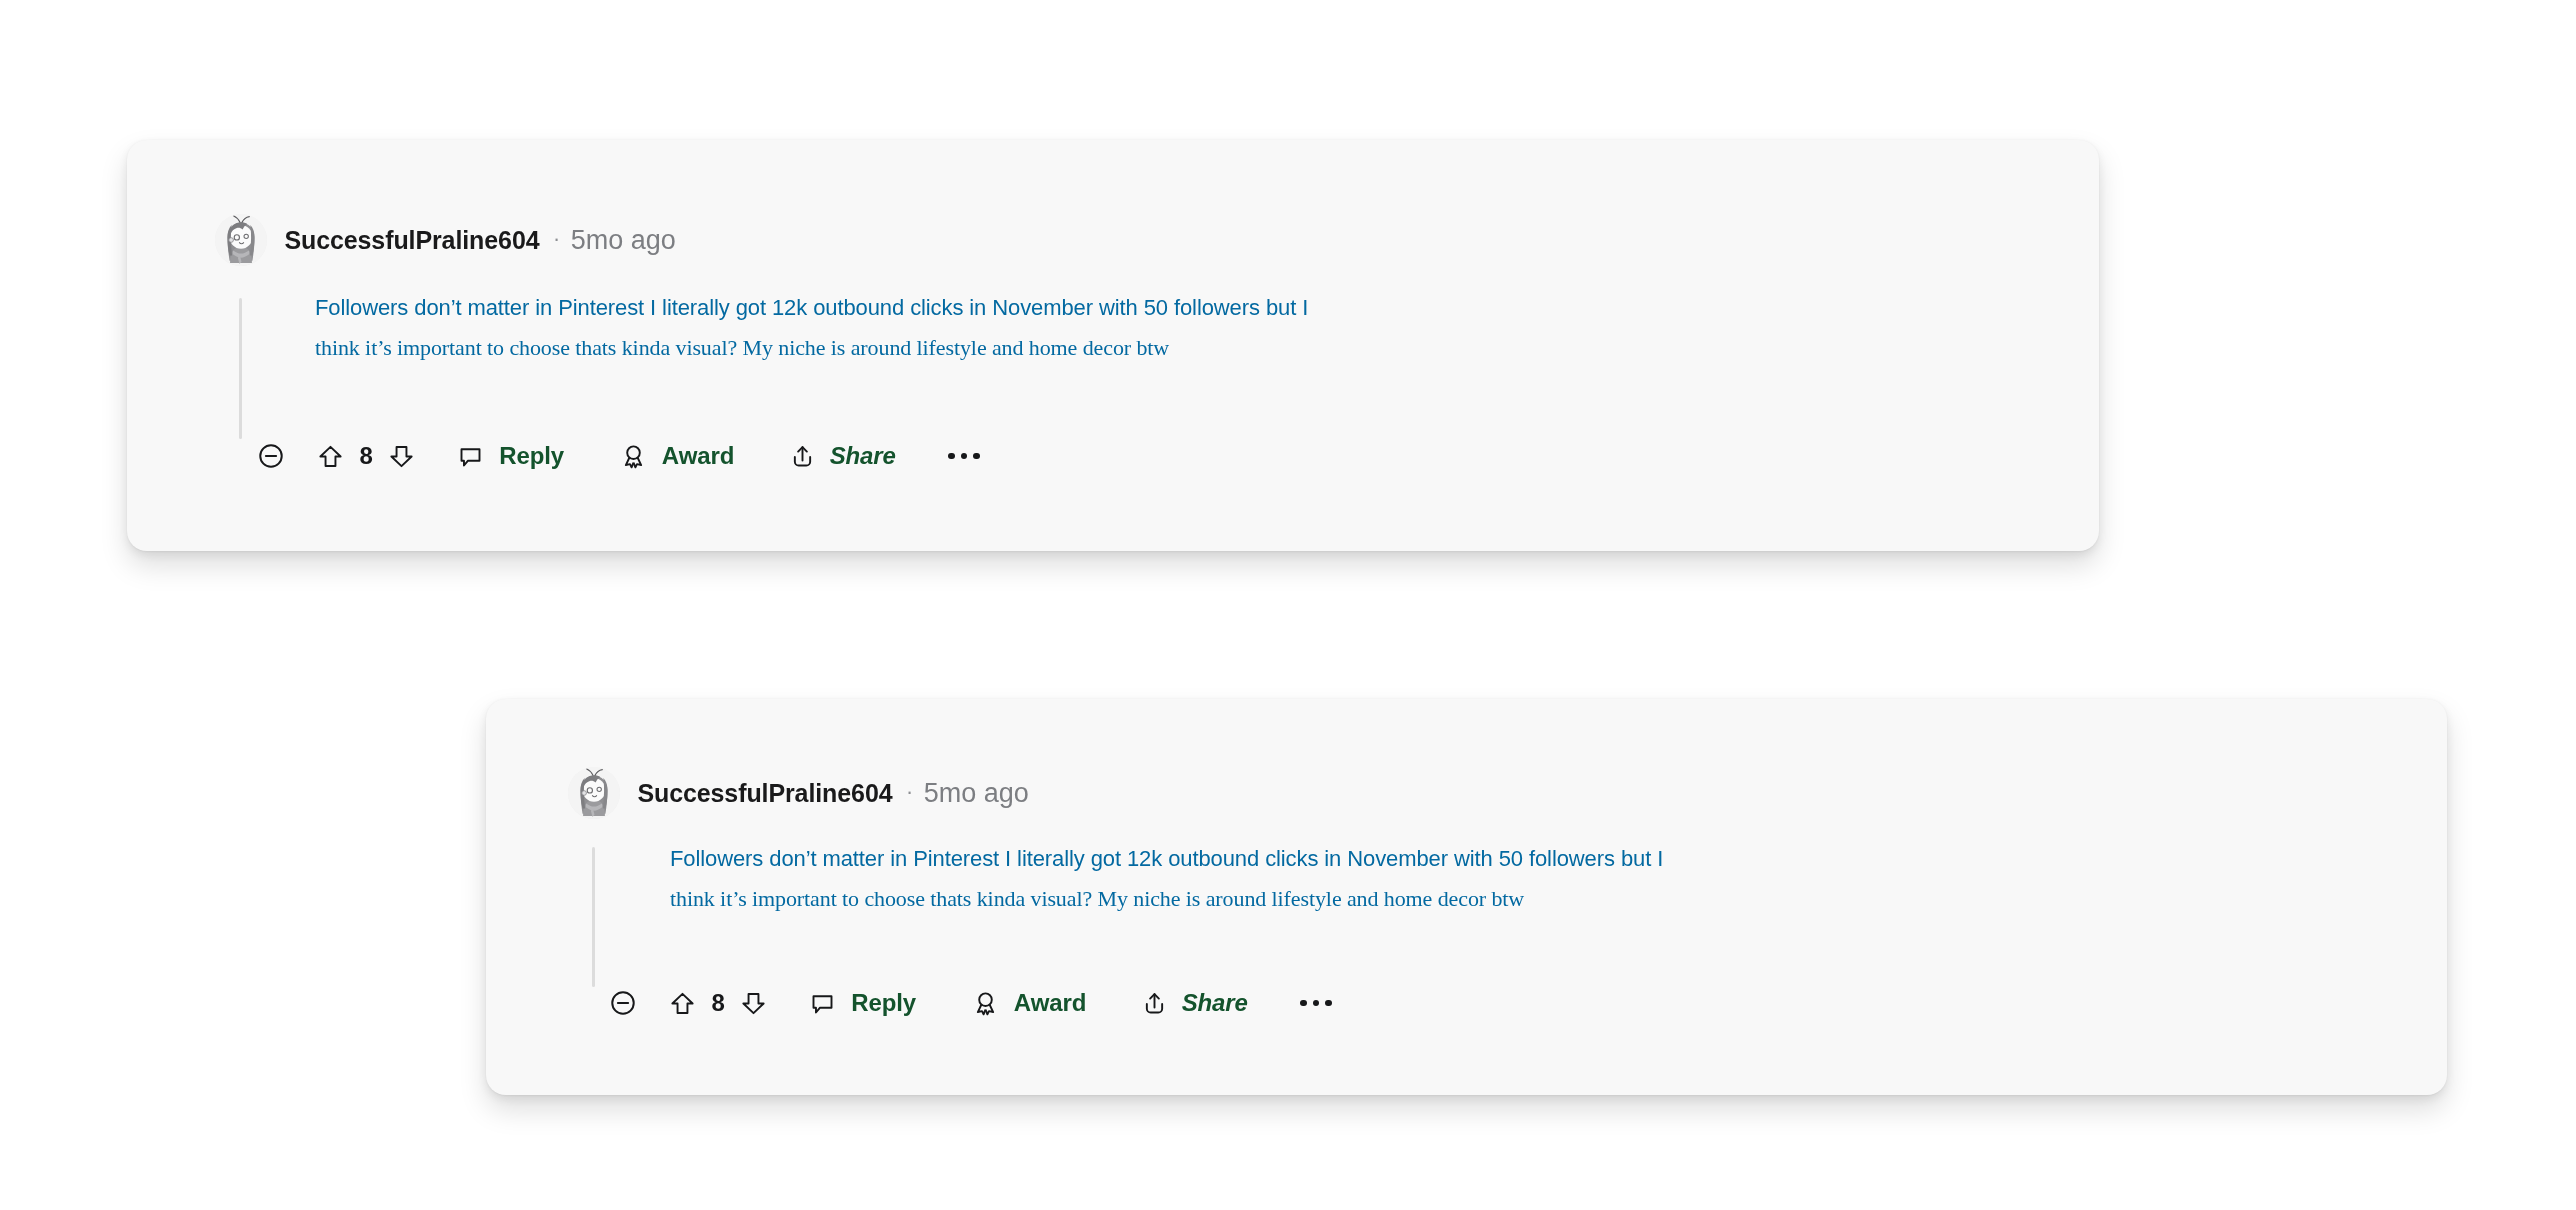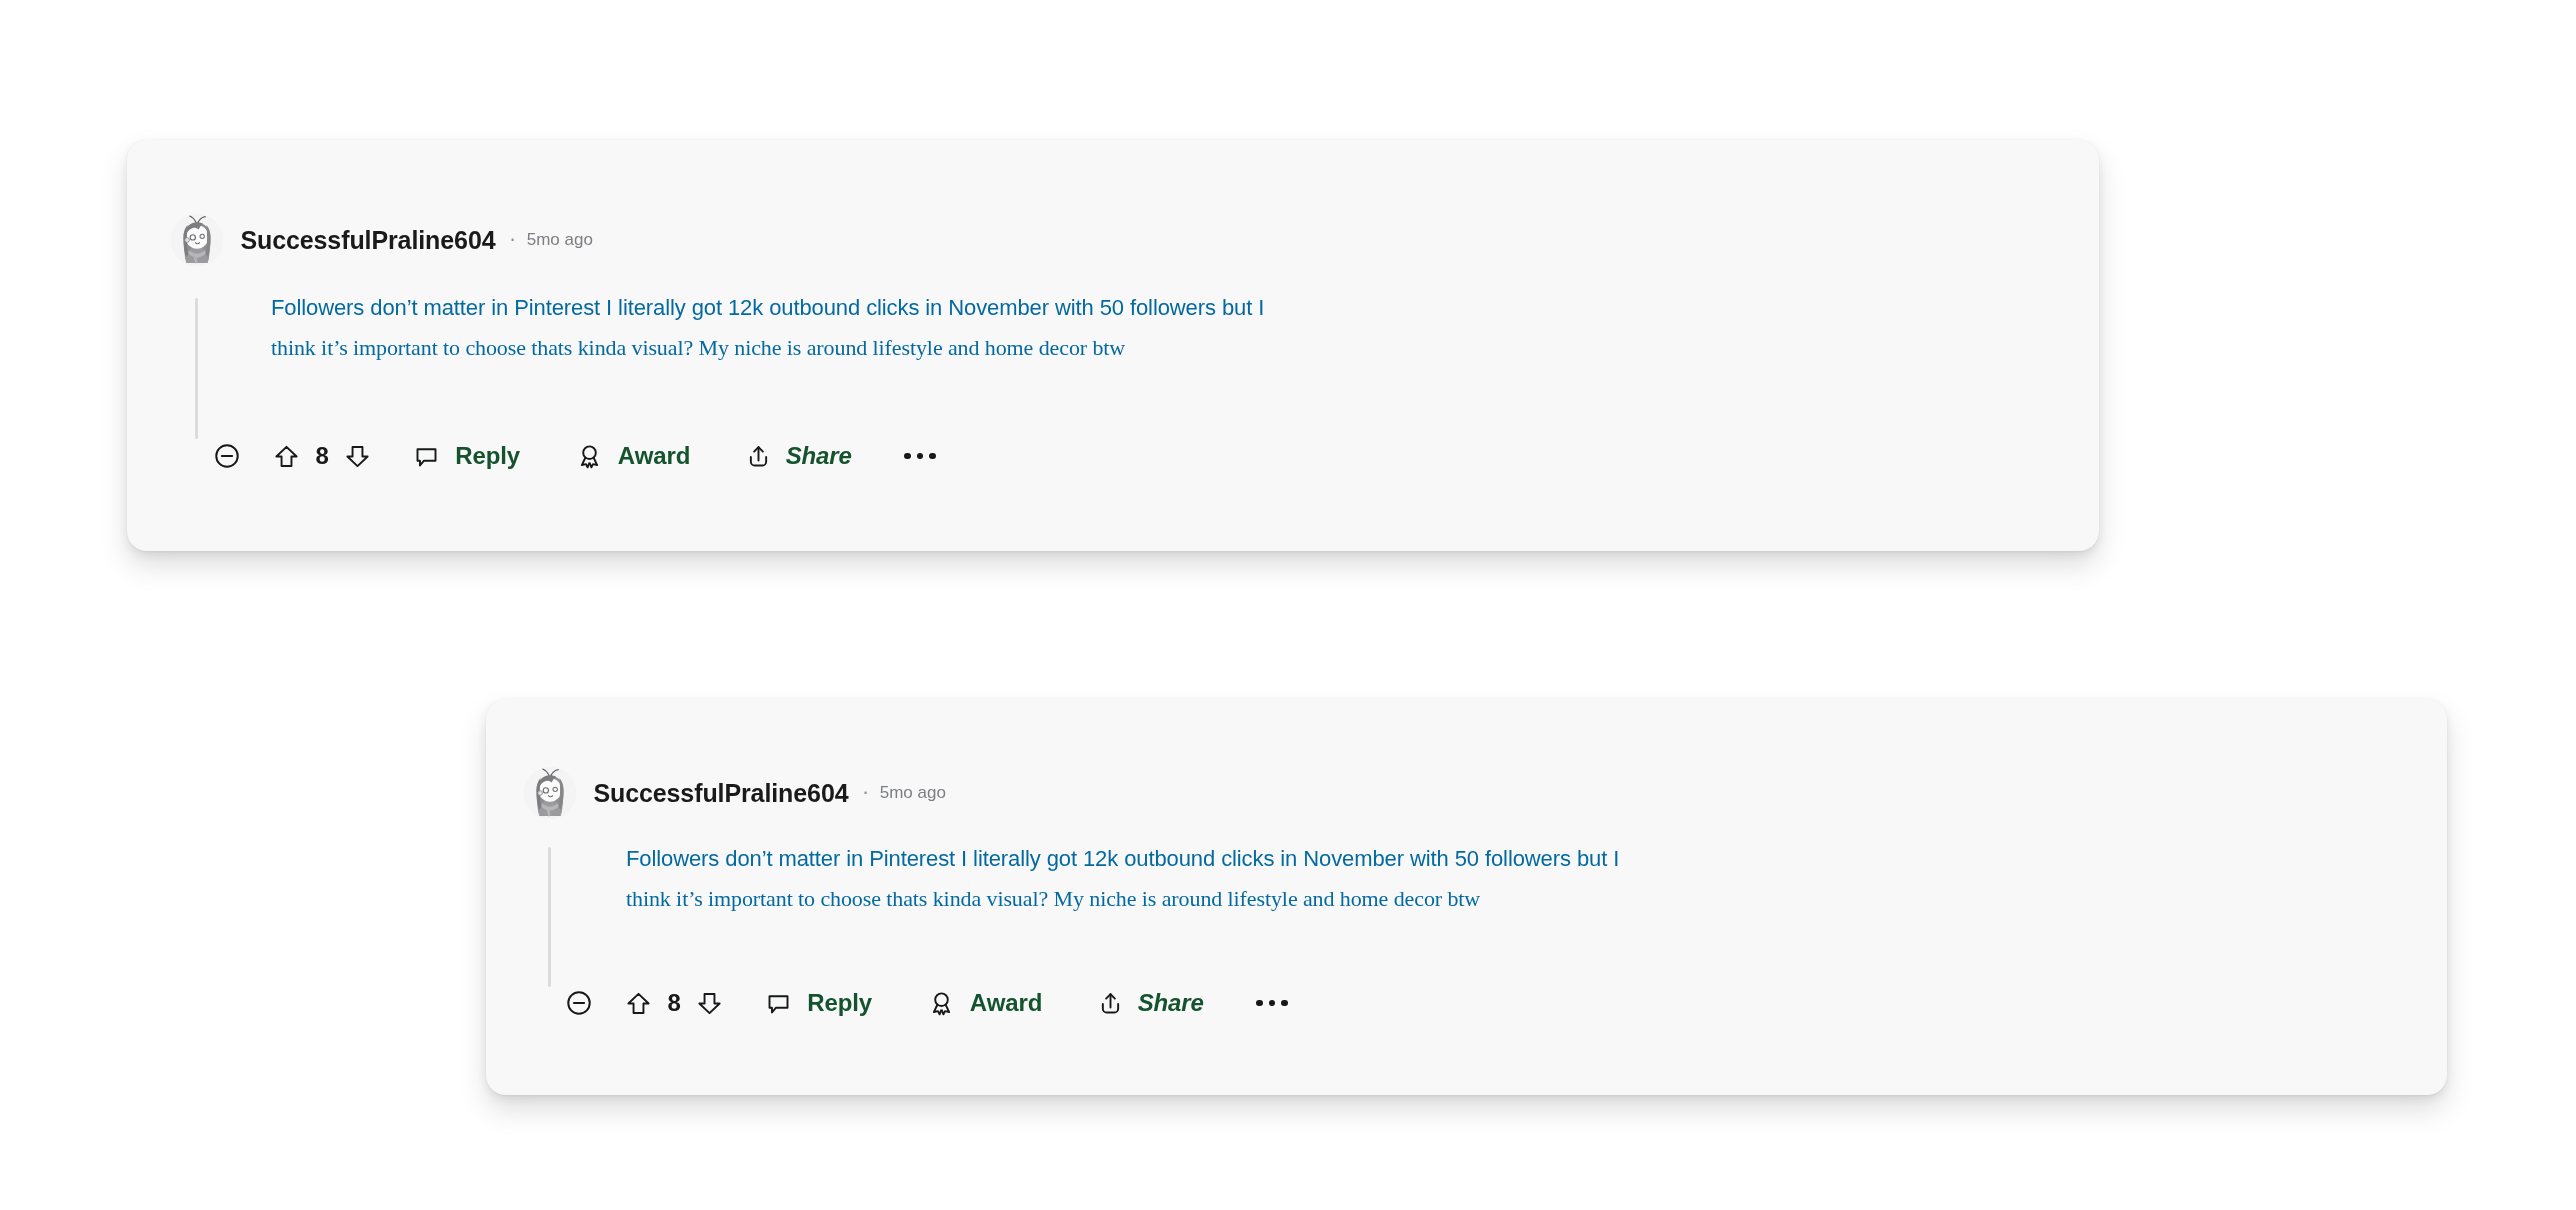--- a/index.html
+++ b/index.html
@@ -20,20 +20,21 @@
   }
 
   
   .comment-card {
     position: absolute;
     background: #f8f8f8;
     border-radius: 20px;
     box-shadow: 0 14.8px 28px rgba(0,0,0,0.13),
                 0 4px 9.4px rgba(0,0,0,0.07),
                 0 0.7px 2px rgba(0,0,0,0.05);
+    padding-left: 44px;
   }
 
   .card-a {
     left: 127px;
     top: 140px;
     width: 1972px;
     height: 411px;
   }
 
   .card-b {
@@ -80,21 +81,21 @@
 
   .meta-dot {
     margin-left: 13.4px;
     font-size: 21.5px;
     color: #8d8f93;
     line-height: 1;
   }
 
   .timestamp {
     margin-left: 10.7px;
-    font-size: 17px;
+    font-size: 27px;
     font-weight: 400;
     color: #7c7e82;
     white-space: nowrap;
   }
 
   
   .thread-line {
     position: absolute;
     width: 3.4px;
     background: #dcdcdc;

